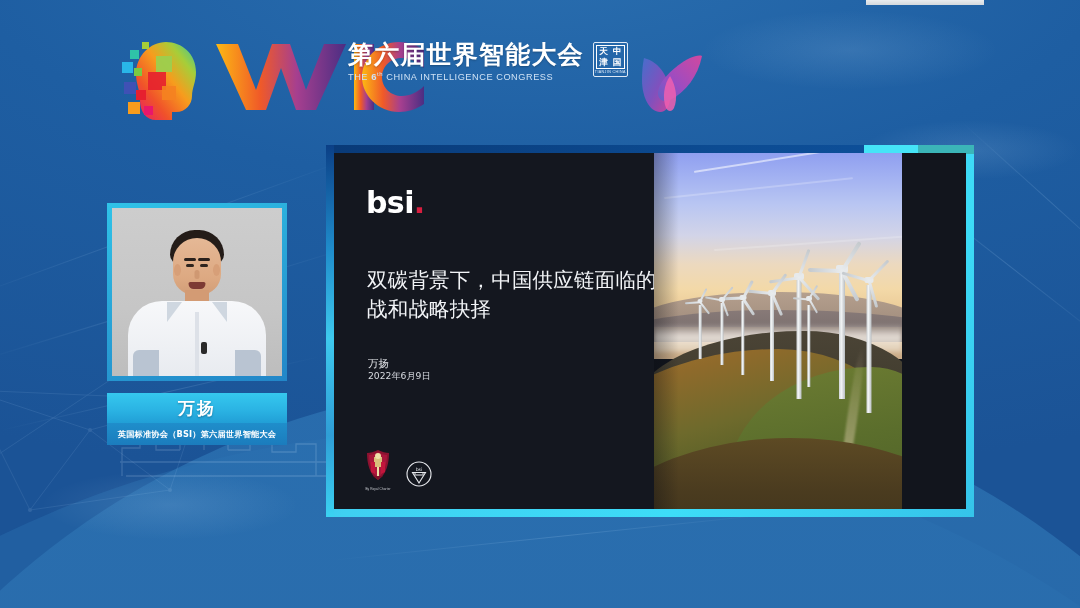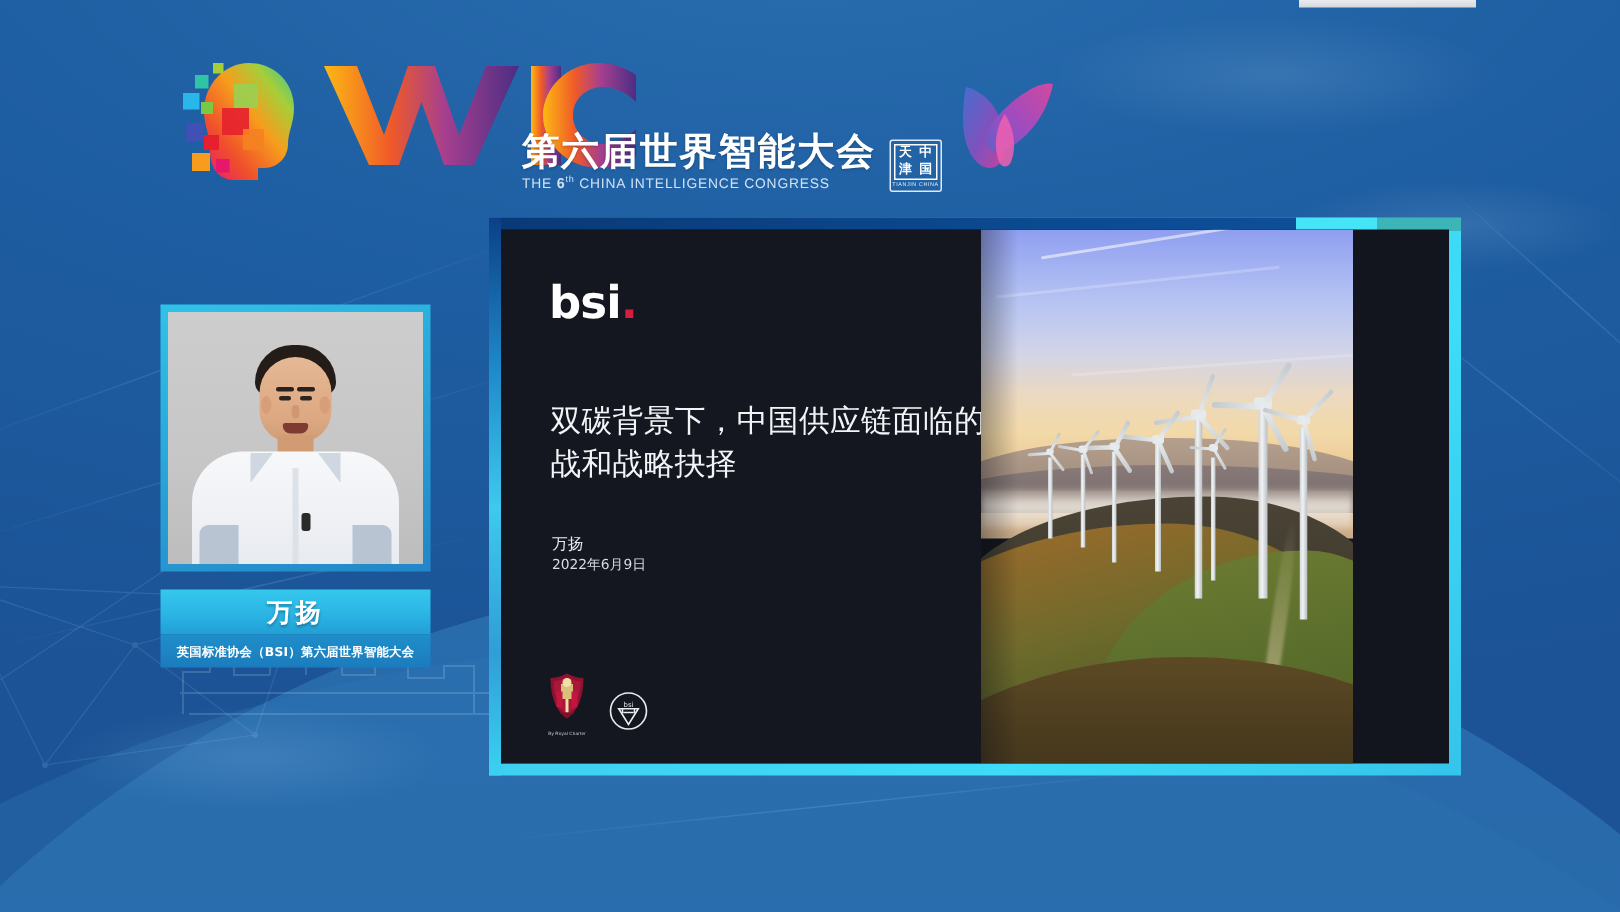--- a/index.html
+++ b/index.html
@@ -55,21 +55,21 @@
   .mesh { position:absolute; opacity:.12; }
 
   
   #header { position:absolute; left:0; top:0; width:1080px; height:150px; }
 
   .wic-block { position:absolute; left:122px; top:34px; display:flex; align-items:center; }
   .wic-head { width:86px; height:88px; position:relative; }
   .wic-word { margin-left:4px; }
 
   .wic-right { position:absolute; left:348px; top:42px; }
-  .wic-cn-line { display:flex; align-items:flex-end;margin-top:46px; }
+  .wic-cn-line { display:flex; align-items:flex-start; }
   .wic-cn {
     font-family:"DejaVu Sans",sans-serif;
     font-size:25px; font-weight:bold; color:#ffffff;
     letter-spacing:1.2px; line-height:1.05;
     text-shadow:0 1px 2px rgba(0,0,0,.25);
   }
   .wic-en {
     font-size:9.2px; color:#cfe2f5; letter-spacing:.55px;
     margin-top:3px; white-space:nowrap;
     font-family:"Liberation Sans",sans-serif;

